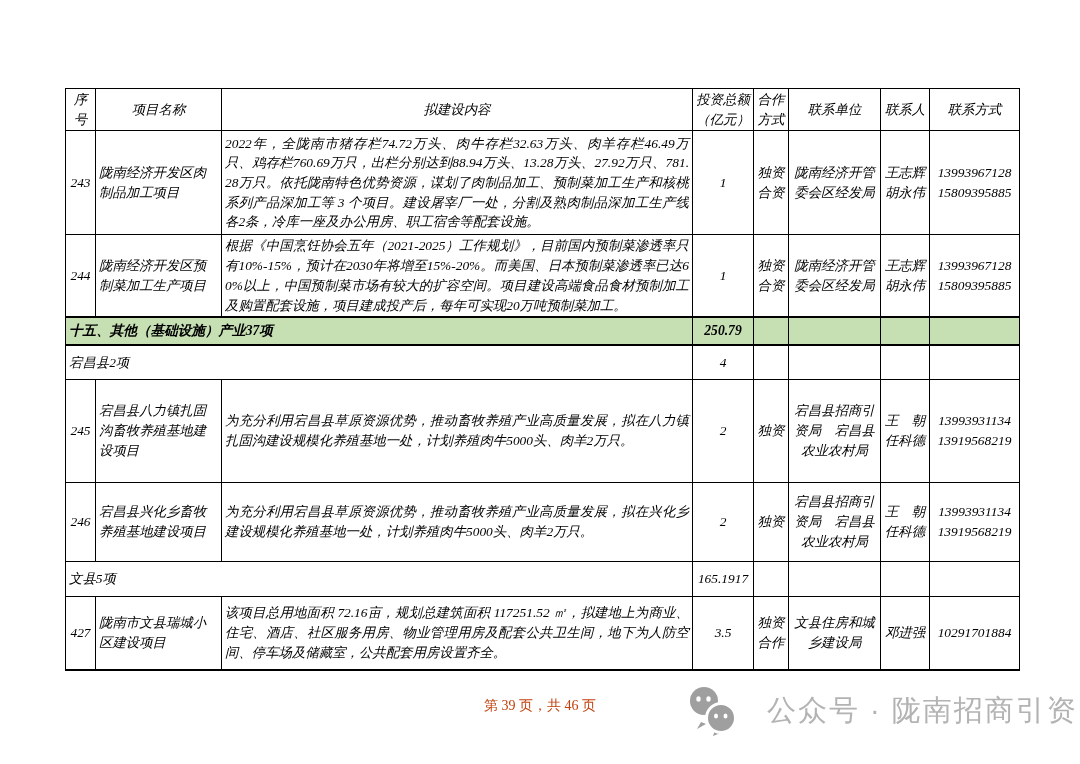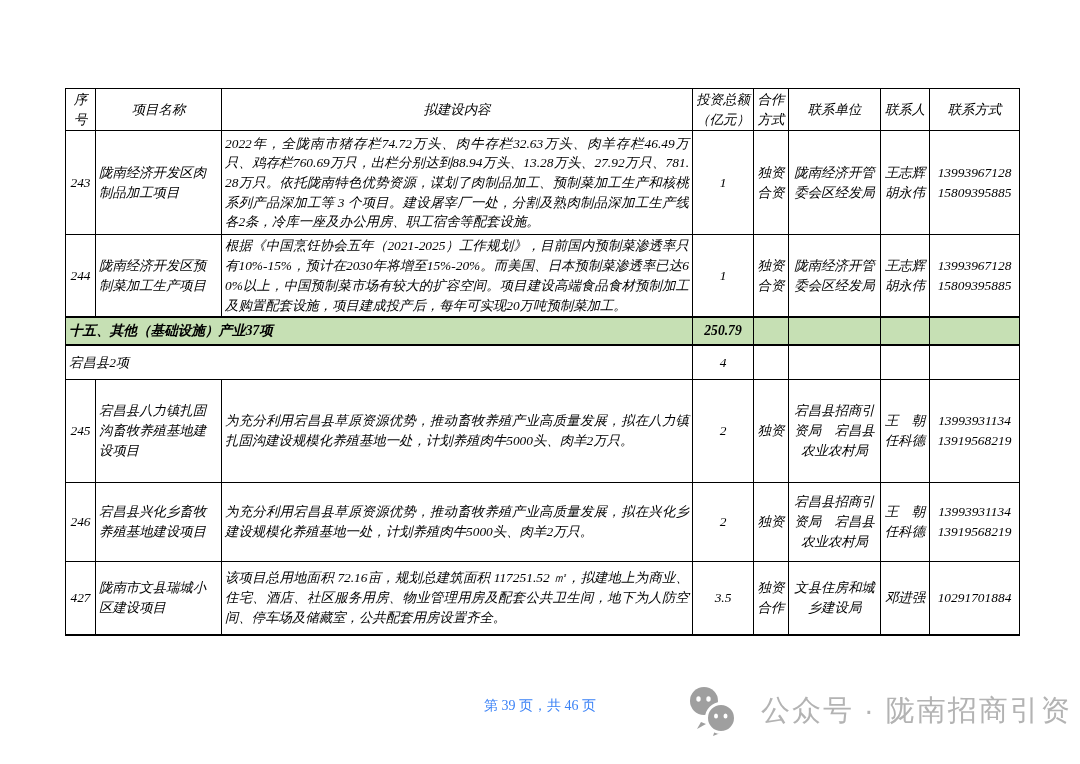--- a/index.html
+++ b/index.html
@@ -21,24 +21,24 @@
   .content-cell { text-align:justify; padding:2px 7px; }
   .name-cell { text-align:left; padding:2px 2px 2px 4px; }
   .label-cell { text-align:left; padding-left:5px; }
   .section-row td { background:#c6e0b4; font-weight:bold; border-top-width:2px; border-bottom-width:2px; font-size:13.6px; }
   .rh-header { height:40px; } .rh-243 { height:104px; } .rh-244 { height:78px; }
   .rh-sec { height:28px;padding-left:16px; } .rh-sub1 { height:34px; } .rh-245 { height:103px; }
   .rh-246 { height:79px; } .rh-sub2 { height:35px; } .rh-247 { height:74px; }
   .projects tr:last-child td { border-bottom-width:2px; }
   .page-num {
     position:absolute; top:697px; left:0; width:1080px; text-align:center;
-    font-size:14px; color:#3b82f6;
+    font-size:14px; color:#c2410c;
   }
   .watermark {
-    position:absolute; top:686px; left:687px; display:flex; align-items:center; gap:22px;
+    position:absolute; top:686px; left:687px; display:flex; align-items:center; gap:28px;
   }
   .watermark-text {
     font-family:"Liberation Sans","DejaVu Sans",sans-serif;
     font-size:29px; letter-spacing:2px; color:#b3b3b3; white-space:nowrap;
   }
 </style>
 </head>
 <body>
 
 <div class="page">
@@ -140,20 +140,28 @@
       <td class="center pre">独资</td>
       <td class="center pre bl2">宕昌县招商引
 资局　宕昌县
 农业农村局</td>
       <td class="center pre">王　朝
 任科德</td>
       <td class="center pre bl2">13993931134
 13919568219</td>
     </tr>
 
+    <tr class="rh-sub2">
+      <td class="label-cell" colspan="3">文县5项</td>
+      <td class="center">165.1917</td>
+      <td></td>
+      <td class="bl2"></td>
+      <td></td>
+      <td class="bl2"></td>
+    </tr>
 
     <tr class="rh-247">
       <td class="center">427</td>
       <td class="name-cell">陇南市文县瑞城小区建设项目</td>
       <td class="content-cell">该项目总用地面积 72.16亩，规划总建筑面积 117251.52 ㎡，拟建地上为商业、住宅、酒店、社区服务用房、物业管理用房及配套公共卫生间，地下为人防空间、停车场及储藏室，公共配套用房设置齐全。</td>
       <td class="center">3.5</td>
       <td class="center pre">独资
 合作</td>
       <td class="center pre bl2">文县住房和城
 乡建设局</td>

